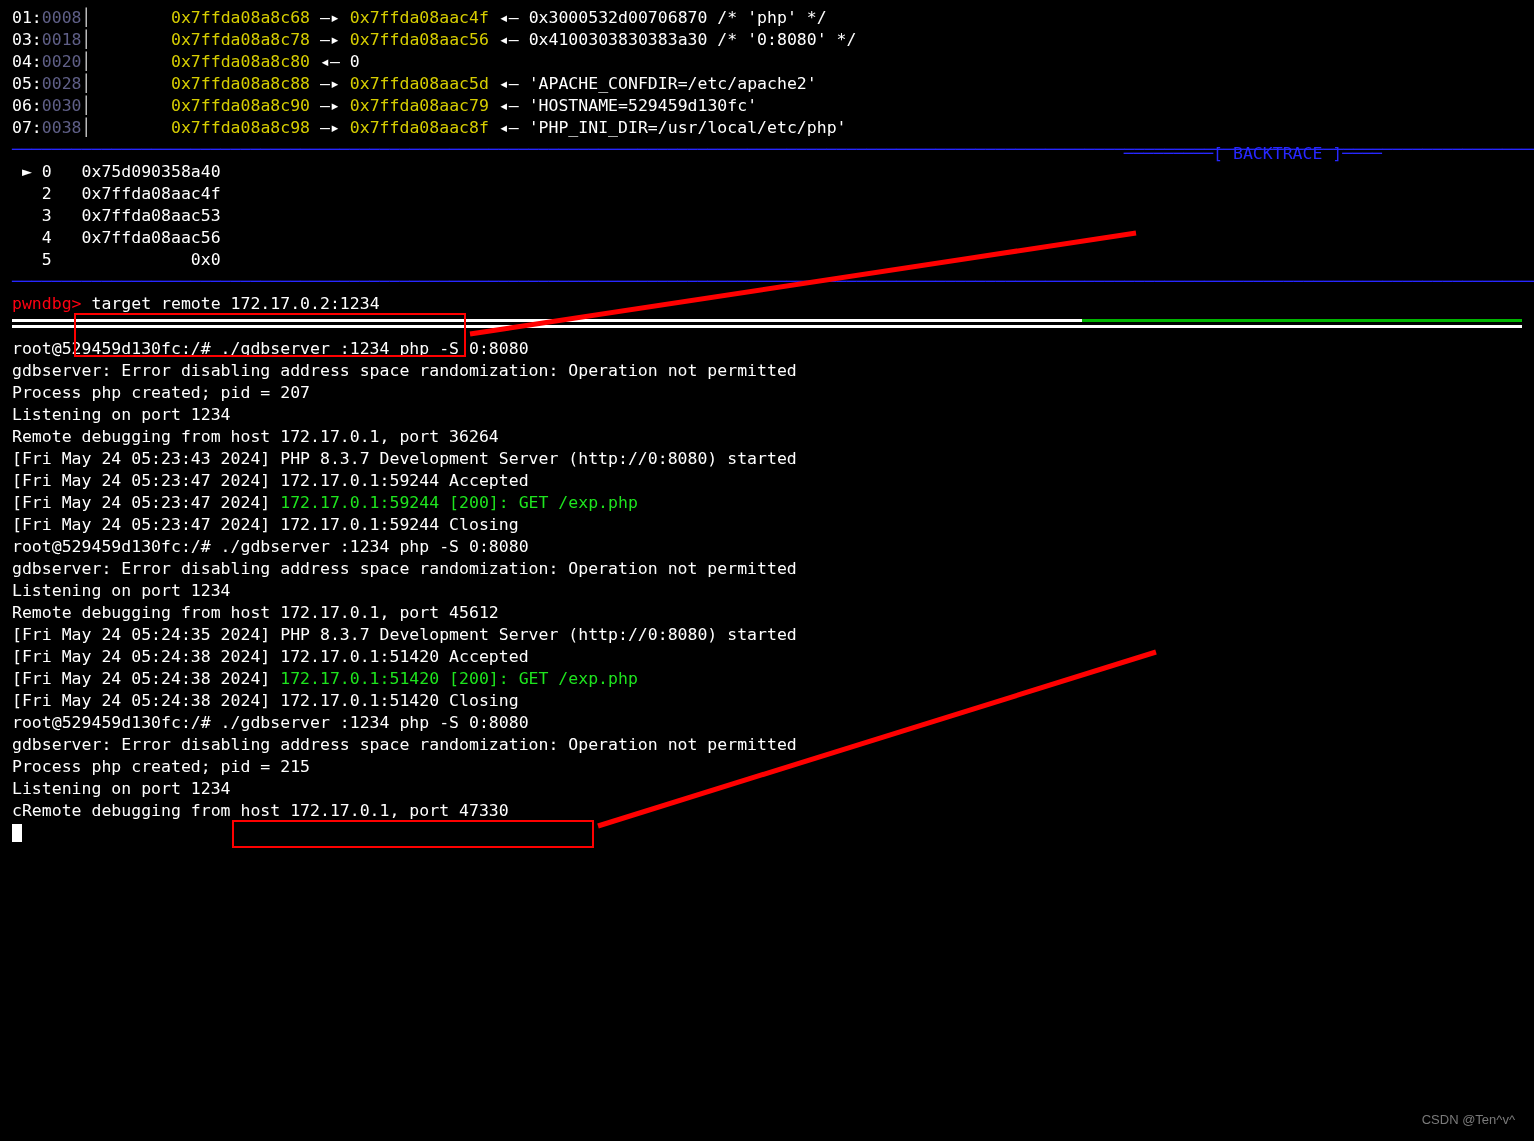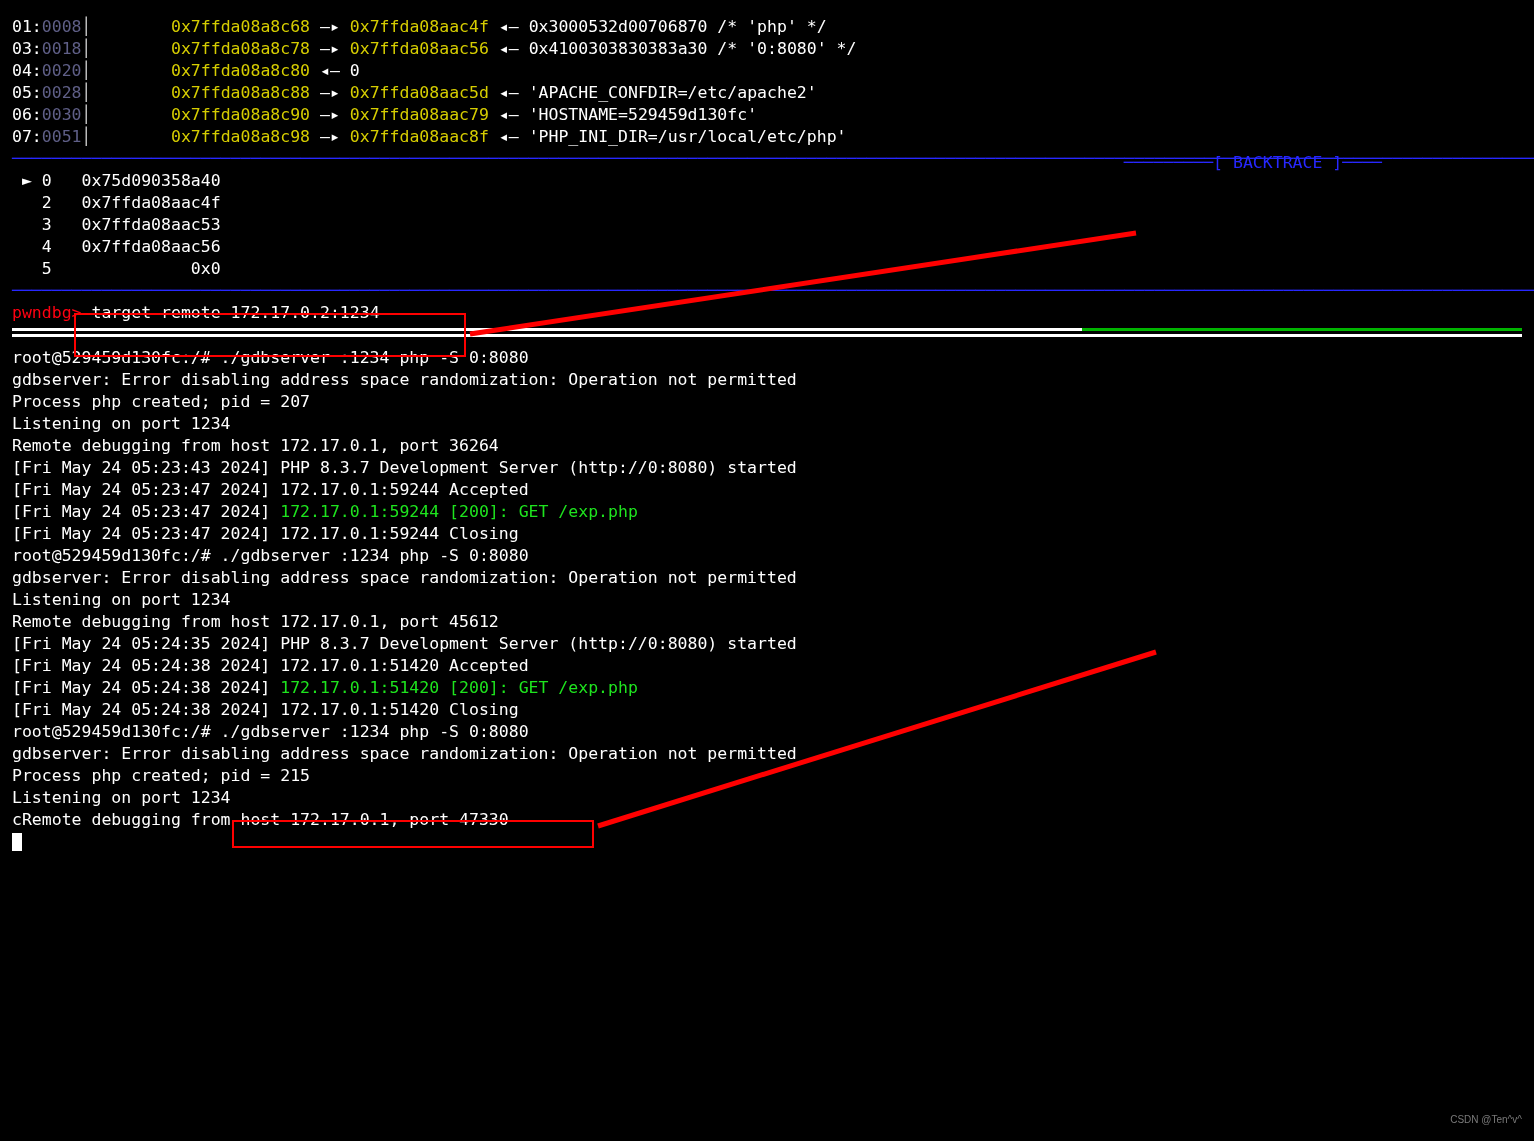--- a/index.html
+++ b/index.html
@@ -1,48 +1,48 @@
 <!DOCTYPE html>
 <html><head>
 <meta charset="utf-8">
 <style>
   html,body{margin:0;padding:0;background:#000;color:#fff;font-family:"DejaVu Sans Mono","Menlo","Consolas",monospace;font-size:16.5px;line-height:22px;overflow:hidden;width:1534px;height:1141px}
-  .wrap{padding:16px 12px 0 12px;position:relative}
+  .wrap{padding:7px 12px 0 12px;position:relative}
   .line{white-space:pre}
   .yellow{color:#d6cd00}
   .gray{color:#cfcfcf}
   .dimblue{color:#5f5f87}
   .green{color:#1ee41e}
   .red{color:#ff0011}
   .blue{color:#2727ff}
   .bar{position:relative;height:22px}
   .bar .line{position:absolute;left:0;top:0;color:#2727ff}
   .bar .label{position:absolute;right:140px;top:4px;color:#2727ff}
   .sep{height:4px}
   .hr1{display:flex;height:4px}
   .hr1 .a{flex:0 0 1070px;background:#fff;height:2.5px}
   .hr1 .b{flex:1;background:#00b400;height:2.5px}
   .hr2{background:#fff;height:2.5px;margin-top:2px}
   .box{position:absolute;border:2.5px solid #ff0000;box-sizing:border-box}
   .arrow{position:absolute;pointer-events:none}
-  .watermark{position:absolute;right:12px;bottom:10px;color:#7a7a7a;font-size:10px;font-family:sans-serif}
+  .watermark{position:absolute;right:19px;bottom:10px;color:#7a7a7a;font-size:13px;font-family:sans-serif}
   .cursor{display:inline-block;width:10px;height:18px;background:#fff;vertical-align:middle}
 </style>
 </head>
 <body>
 
 <div class="wrap">
 
   <div id="stack-region">
       <div class="line"><span>01:</span><span class="dimblue">0008</span><span class="gray">│</span><span>        </span><span class="yellow">0x7ffda08a8c68</span><span> —▸ </span><span class="yellow">0x7ffda08aac4f</span><span> ◂— 0x3000532d00706870 /* 'php' */</span></div>
       <div class="line"><span>03:</span><span class="dimblue">0018</span><span class="gray">│</span><span>        </span><span class="yellow">0x7ffda08a8c78</span><span> —▸ </span><span class="yellow">0x7ffda08aac56</span><span> ◂— 0x4100303830383a30 /* '0:8080' */</span></div>
       <div class="line"><span>04:</span><span class="dimblue">0020</span><span class="gray">│</span><span>        </span><span class="yellow">0x7ffda08a8c80</span><span> ◂— 0</span></div>
       <div class="line"><span>05:</span><span class="dimblue">0028</span><span class="gray">│</span><span>        </span><span class="yellow">0x7ffda08a8c88</span><span> —▸ </span><span class="yellow">0x7ffda08aac5d</span><span> ◂— 'APACHE_CONFDIR=/etc/apache2'</span></div>
       <div class="line"><span>06:</span><span class="dimblue">0030</span><span class="gray">│</span><span>        </span><span class="yellow">0x7ffda08a8c90</span><span> —▸ </span><span class="yellow">0x7ffda08aac79</span><span> ◂— 'HOSTNAME=529459d130fc'</span></div>
-      <div class="line"><span>07:</span><span class="dimblue">0051</span><span class="gray">│</span><span>        </span><span class="yellow">0x7ffda08a8c98</span><span> —▸ </span><span class="yellow">0x7ffda08aac8f</span><span> ◂— 'PHP_INI_DIR=/usr/local/etc/php'</span></div>
+      <div class="line"><span>07:</span><span class="dimblue">0038</span><span class="gray">│</span><span>        </span><span class="yellow">0x7ffda08a8c98</span><span> —▸ </span><span class="yellow">0x7ffda08aac8f</span><span> ◂— 'PHP_INI_DIR=/usr/local/etc/php'</span></div>
     </div>
 
   <div class="bar">
     <div class="line blue">───────────────────────────────────────────────────────────────────────────────────────────────────────────────────────────────────────────────────────────</div>
     <div class="label blue">─────────[ BACKTRACE ]────</div>
   </div>
 
   <div id="bt-region">
       <div class="line"> ► 0   0x75d090358a40</div>
       <div class="line">   2   0x7ffda08aac4f</div>

